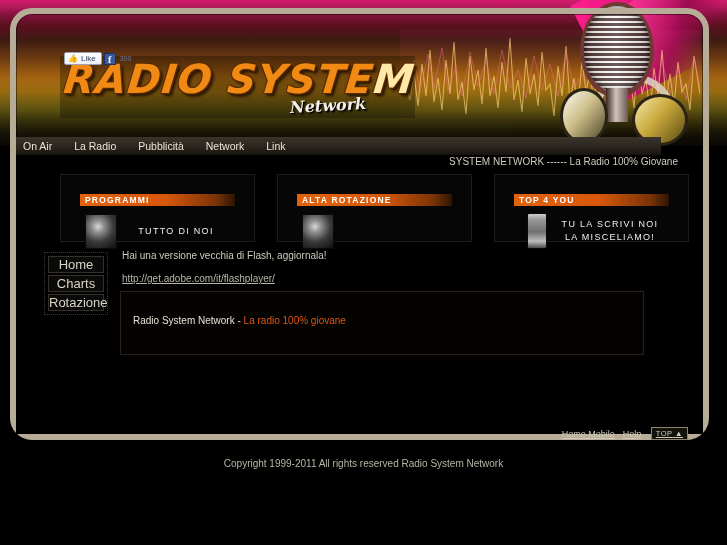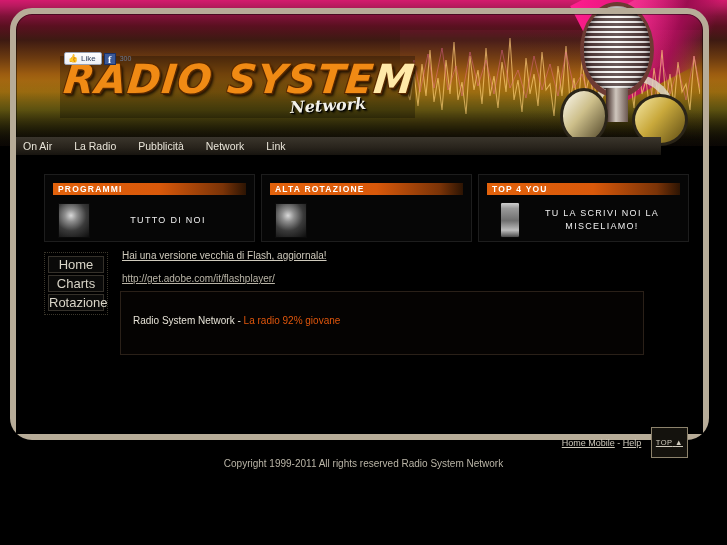--- a/index.html
+++ b/index.html
@@ -150,21 +150,22 @@
     position:absolute;left:0;top:9px;width:670px;height:13px;
     text-align:right;color:#cfcabc;font-size:10px;line-height:13px;
     padding-right:8px;box-sizing:border-box;white-space:nowrap;
   }
 
   
   .features{position:absolute;left:28px;top:28px;width:645px;display:flex;gap:6px;}
   .fbox{
     width:211px;height:68px;box-sizing:border-box;
     border:1px solid #1d1d1d;background:#060606;
-    padding:8px;
+    padding:19px;
+    margin-left:16px;
   }
   .fbox .cap{
     height:12px;
     background:linear-gradient(to right,#e2620c 0%,#d8580a 55%,#7a3307 88%,#2c1403 100%);
     color:#fff;font-size:8.5px;font-weight:bold;letter-spacing:1.2px;
     line-height:12px;padding-left:5px;text-transform:uppercase;
     font-variant:small-caps;
   }
   .fbox .body{display:flex;align-items:center;height:50px;}
   .fbox .thumbimg{
@@ -193,21 +194,21 @@
   }
   .sbtn{
     display:block;border:1px solid #35312a;background:#0a0a09;
     color:#d9d5c8;font-size:13px;text-align:center;line-height:15px;
     height:15px;text-decoration:none;margin-bottom:2px;
   }
   .sbtn:last-child{margin-bottom:0;}
 
   
   .flashmsg{
-    position:absolute;left:106px;top:104px;color:#cfcabc;font-size:10px;text-decoration:underline;
+    position:absolute;left:106px;top:104px;color:#cfcabc;font-size:10px;
   }
   .flashlink{
     position:absolute;left:106px;top:127px;color:#b9b4a6;font-size:10px;
     text-decoration:underline;
   }
   .playerbox{
     position:absolute;left:104px;top:145px;width:524px;height:64px;
     border:1px solid #2a2018;box-sizing:border-box;background:#050302;
   }
   .playerbox .ptext{
@@ -218,21 +219,21 @@
   
   .footlinks{
     position:absolute;left:0;top:281px;width:672px;text-align:right;
     font-size:9px;color:#cfcabc;
   }
   .footlinks a{color:#cfcabc;text-decoration:underline;}
   .footlinks .sep{text-decoration:none;}
   .topbtn{
     display:inline-block;margin-left:7px;border:1px solid #8d8group;
     border:1px solid #8d836d;background:#14120d;color:#e3dfd2;
-    font-size:7.5px;padding:10px 4px;line-height:9px;vertical-align:1px;
+    font-size:7.5px;padding:1px 4px;line-height:9px;vertical-align:1px;
     text-decoration:none;letter-spacing:.5px;
   }
 
   
   .copyright{
     position:absolute;left:0;top:458px;width:727px;text-align:center;
     color:#b9b4a6;font-size:10px;
   }
 </style>
 </head>
@@ -294,20 +295,21 @@
   <div class="content">
 
     <div class="navbar">
       <a href="#">On Air</a>
       <a href="#">La Radio</a>
       <a href="#">Pubblicità</a>
       <a href="#">Network</a>
       <a href="#">Link</a>
     </div>
 
+    <div class="ticker">SYSTEM NETWORK ------ La Radio 100% Giovane</div>
 
     <div class="features">
 
       <div class="fbox">
         <div class="cap">Programmi</div>
         <div class="body">
           <div class="thumbimg"></div>
           <div class="ftxt">Tutto di noi</div>
         </div>
       </div>
@@ -333,21 +335,21 @@
       <a class="sbtn" href="#">Home</a>
       <a class="sbtn" href="#">Charts</a>
       <a class="sbtn" href="#">Rotazione</a>
     </div>
 
     <div class="flashmsg">Hai una versione vecchia di Flash, aggiornala!</div>
     <a class="flashlink" href="#">http://get.adobe.com/it/flashplayer/</a>
 
     <div class="playerbox">
       <div class="ptext">
-        <span>Radio System Network - </span><em>La radio 92% giovane</em>
+        <span>Radio System Network - </span><em>La radio 100% giovane</em>
       </div>
     </div>
 
     <div class="footlinks">
       <a href="#">Home Mobile</a><span class="sep"> - </span><a href="#">Help</a>
       <a class="topbtn" href="#"><span>TOP</span> <span>▲</span></a>
     </div>
 
   </div>
 

